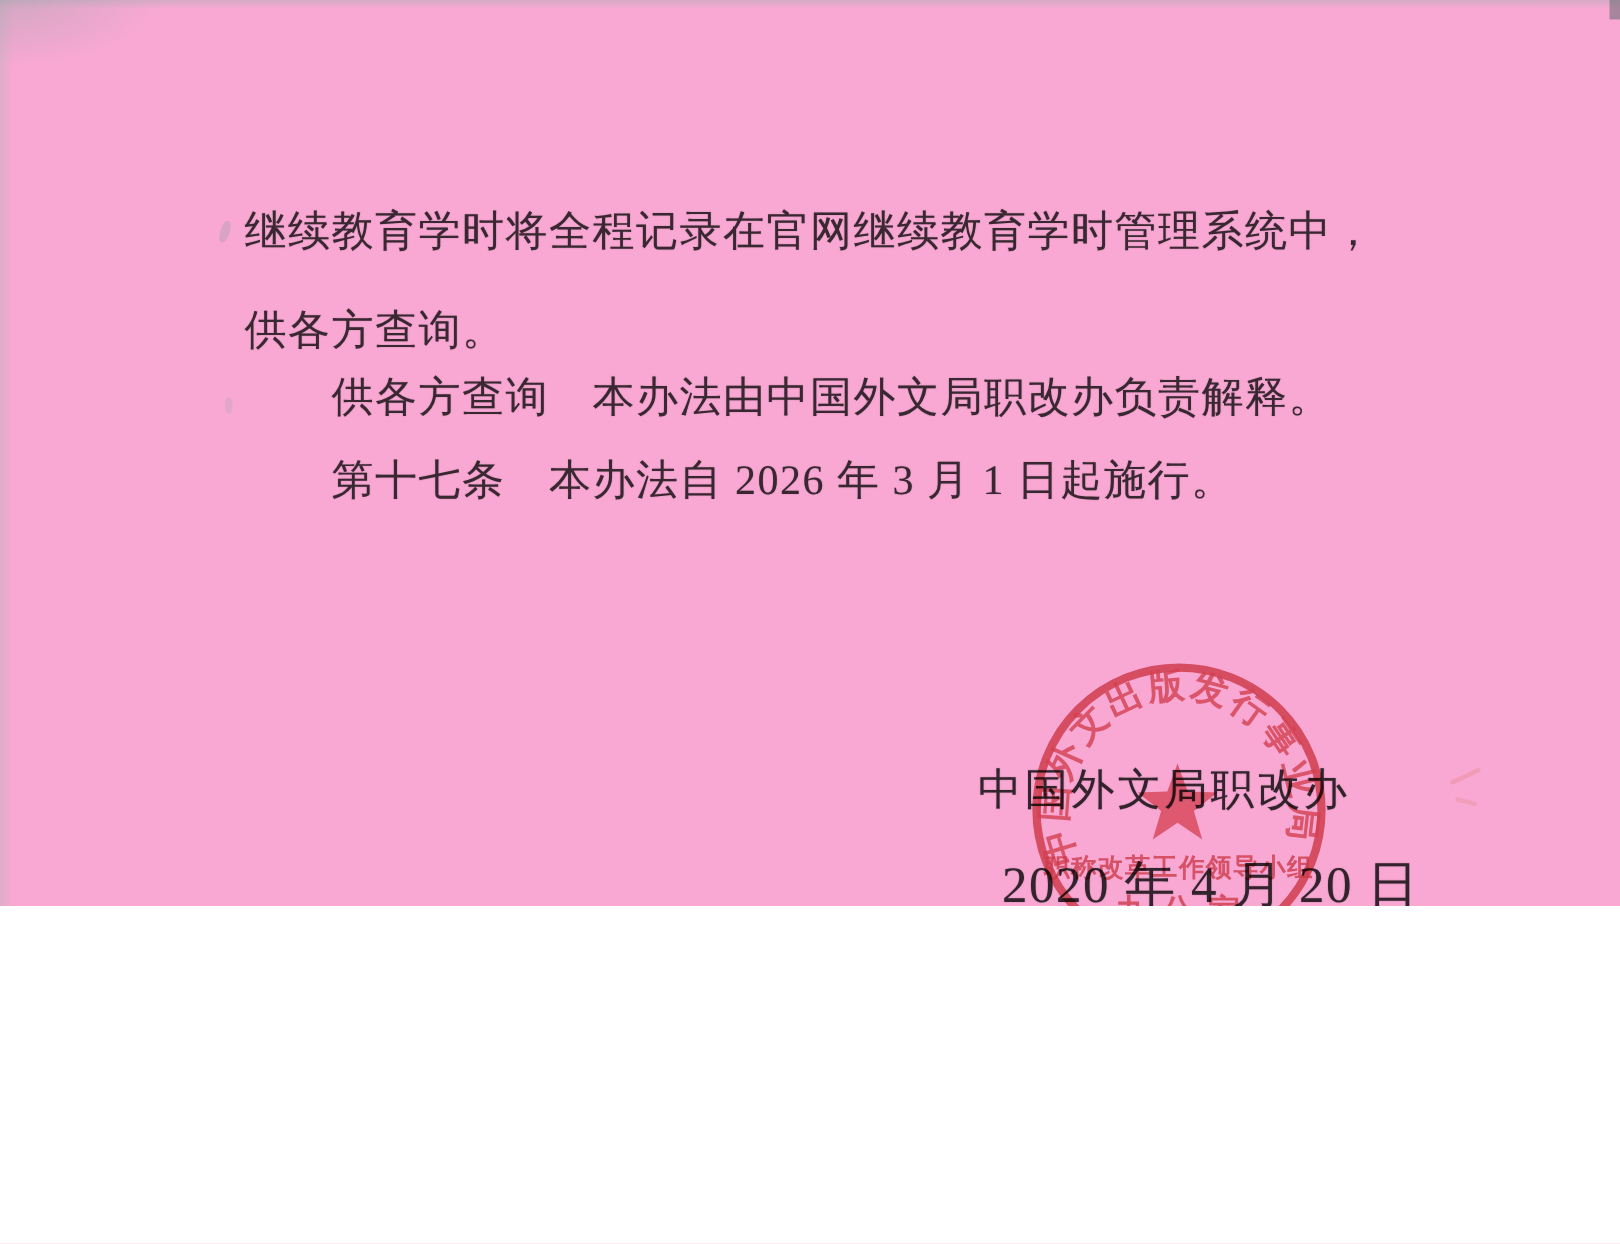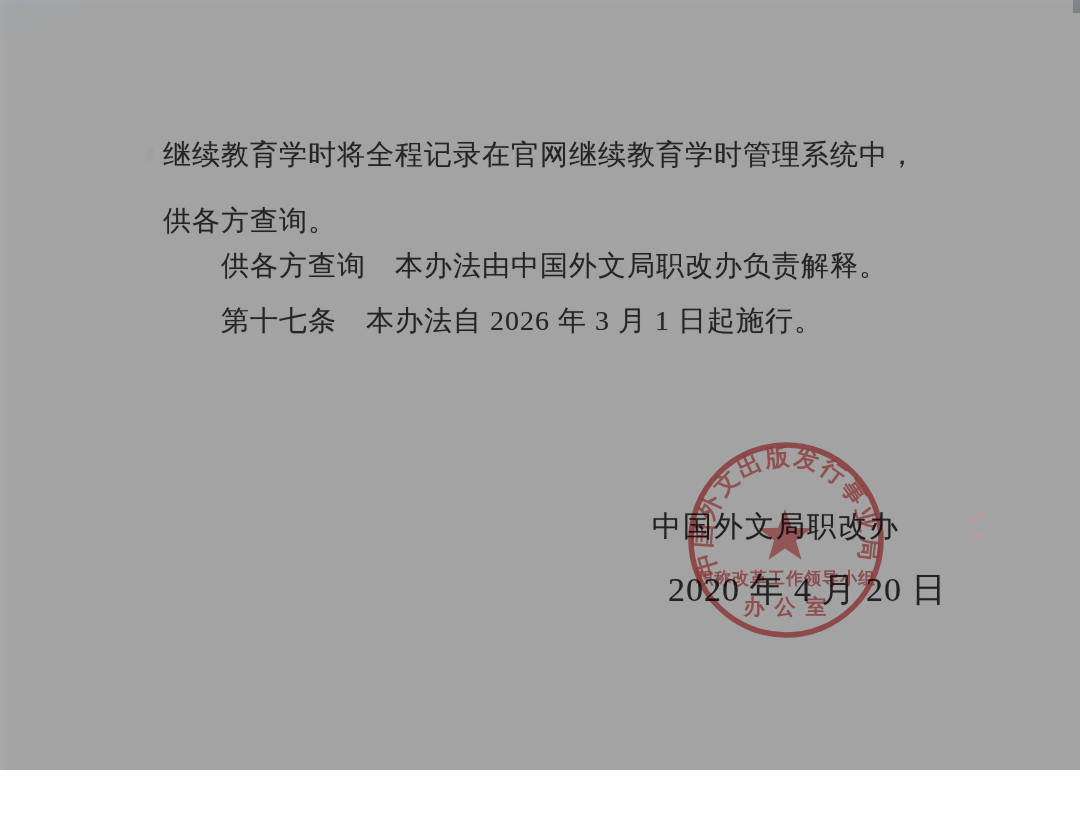--- a/index.html
+++ b/index.html
@@ -1,20 +1,20 @@
 <!DOCTYPE html>
 <html><head>
 <meta charset="utf-8">
 <style>
   html, body { margin: 0; padding: 0; background: #ffffff; }
   .page {
     position: relative;
     width: 1080px;
-    height: 770px;
-    background: #a3a3a3;
+    height: 604px;
+    background: #f9a8d4;
     overflow: hidden;
     font-family: "Liberation Serif", "DejaVu Serif", serif;
   }
 
   
   .edge-top {
     position: absolute; top: 0; left: 0; width: 100%; height: 6px;
     background: linear-gradient(to bottom, rgba(168,172,178,0.45), rgba(255,255,255,0));
   }
   .edge-left {

